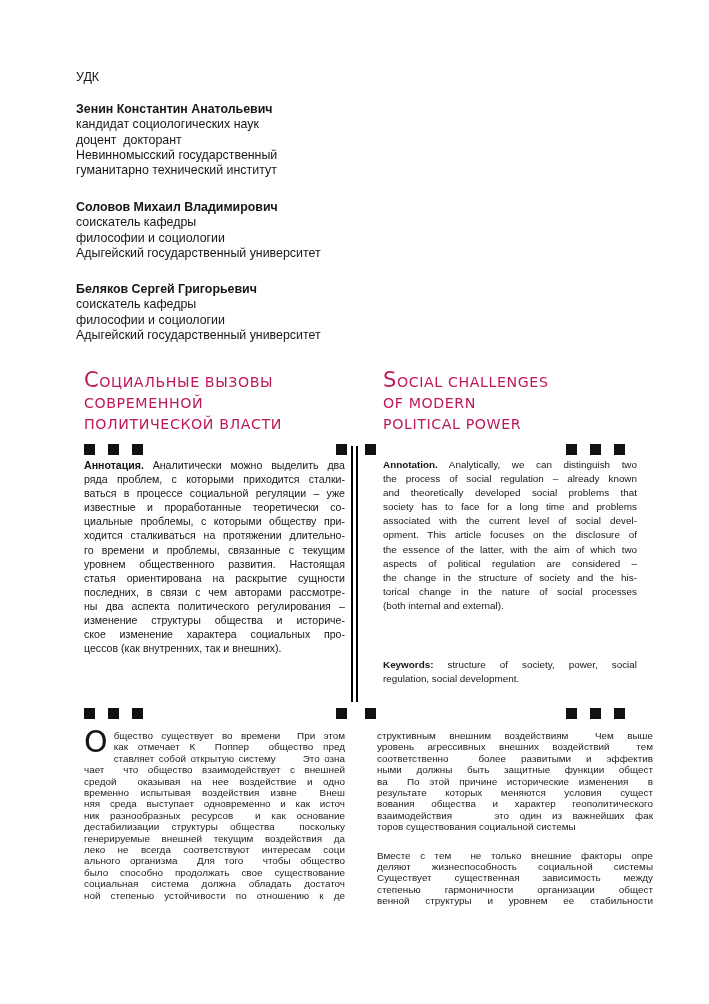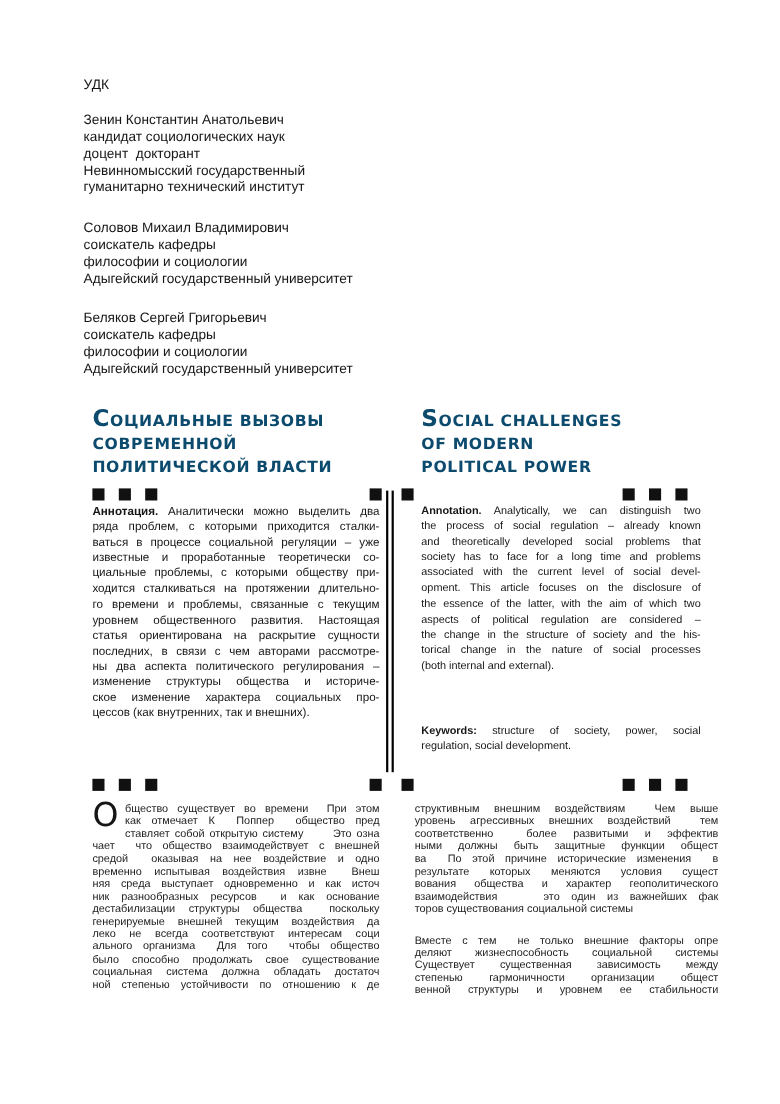--- a/index.html
+++ b/index.html
@@ -4,26 +4,26 @@
 <style>
   html,body{margin:0;padding:0;background:#ffffff;}
   .page{
     position:relative;width:709px;height:1004px;background:#ffffff;
     font-family:"Liberation Sans",sans-serif;color:#161616;overflow:hidden;border-radius:11px;
   }
   .abs{position:absolute;}
   
   .udk{left:76px;top:70px;font-size:12.5px;}
   .author{left:76px;font-size:12.4px;line-height:15.3px;}
-  .author .a-name{font-weight:normal;}
+  .author .a-name{font-weight:bold;}
   .author .ln{white-space:pre-wrap;}
   
   .jtitle{
-    font-family:"DejaVu Sans",sans-serif;font-weight:bold;
-    font-size:14.2px;line-height:21px;letter-spacing:0.6px;color:#0c4a6e;
+    font-family:"DejaVu Sans",sans-serif;font-weight:normal;
+    font-size:14.2px;line-height:21px;letter-spacing:0.6px;color:#be185d;
   }
   .jtitle .ln:first-child::first-letter{font-size:21px;}
   
   .sqrow{left:0;width:709px;height:12px;}
   .sqg{position:absolute;top:0;display:flex;gap:13px;}
   .sq{width:11px;height:11px;display:inline-block;}
   
   .divider{
     left:351px;top:446px;width:3px;height:256px;
     border-left:2px solid #000;border-right:2px solid #000;

